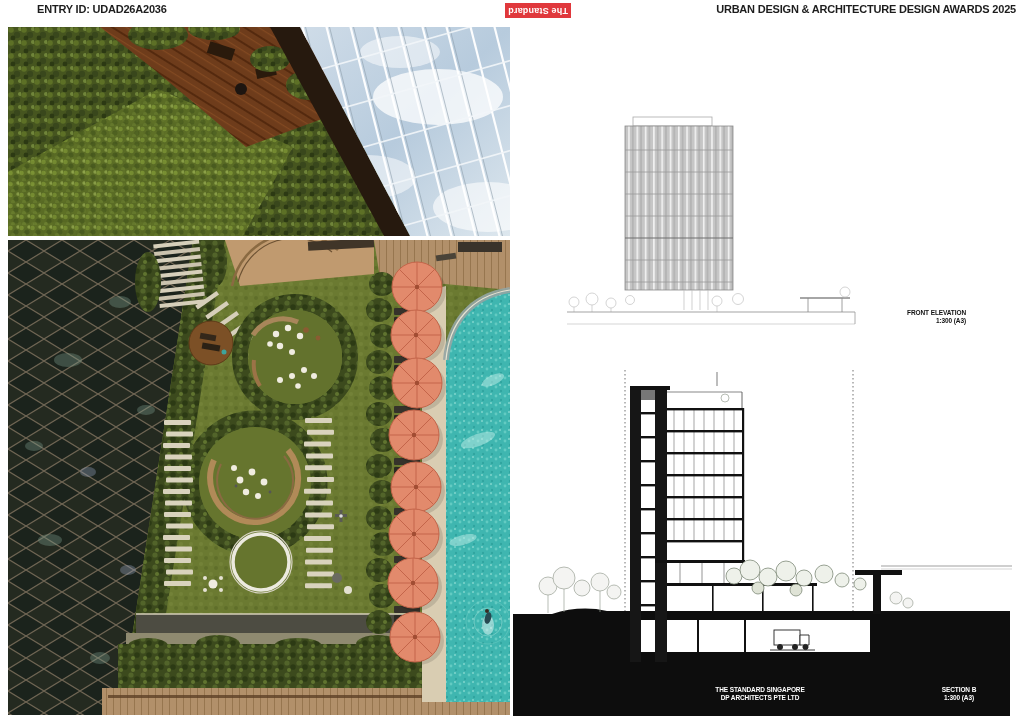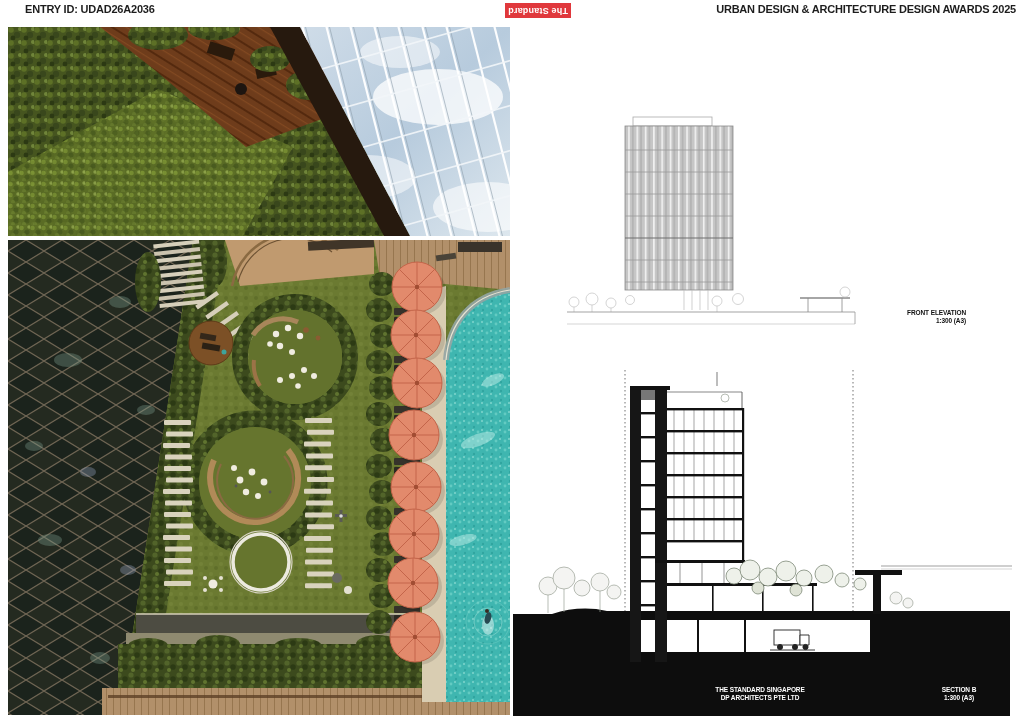--- a/index.html
+++ b/index.html
@@ -1,19 +1,19 @@
 <!DOCTYPE html>
 <html><head>
 <meta charset="utf-8">
 <style>
   html,body{margin:0;padding:0;background:#ffffff;}
   .board{position:relative;width:1024px;height:723px;background:#ffffff;overflow:hidden;
          font-family:"Liberation Sans",sans-serif;}
   .hdr{position:absolute;font-weight:700;font-size:11px;letter-spacing:-0.2px;color:#1d1d1d;white-space:nowrap;}
-  .hdr-left{left:8px;top:3px;padding-left:17px;}
+  .hdr-left{left:20px;top:3px;padding-left:17px;}
   .hdr-right{right:8px;top:3px;text-align:center;}
   .logo{position:absolute;left:505px;top:3px;width:66px;height:15px;background:#e0383c;
         color:#ffffff;font-weight:700;font-size:9px;line-height:15px;text-align:center;
         transform:rotate(180deg);letter-spacing:0.2px;}
   .photo{position:absolute;overflow:hidden;background:#3c4a1d;}
   .photo svg{display:block;width:100%;height:100%;}
   .photo-top{left:8px;top:27px;width:502px;height:209px;}
   .photo-bottom{left:8px;top:240px;width:502px;height:475px;}
   .drawings{position:absolute;left:512px;top:0;width:512px;height:723px;}
   .drawings svg{display:block;width:100%;height:100%;}

